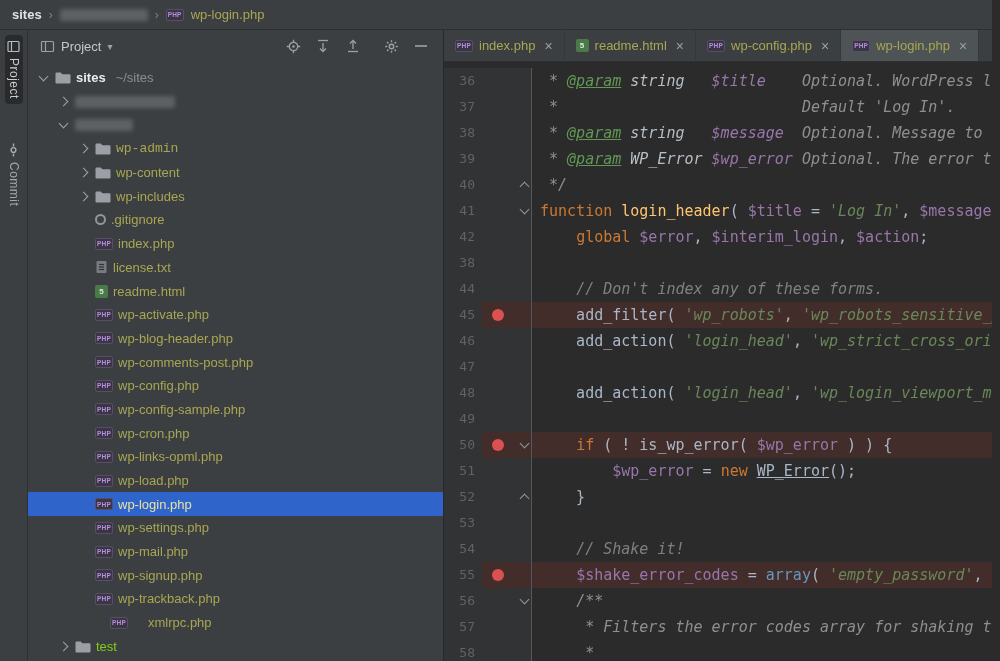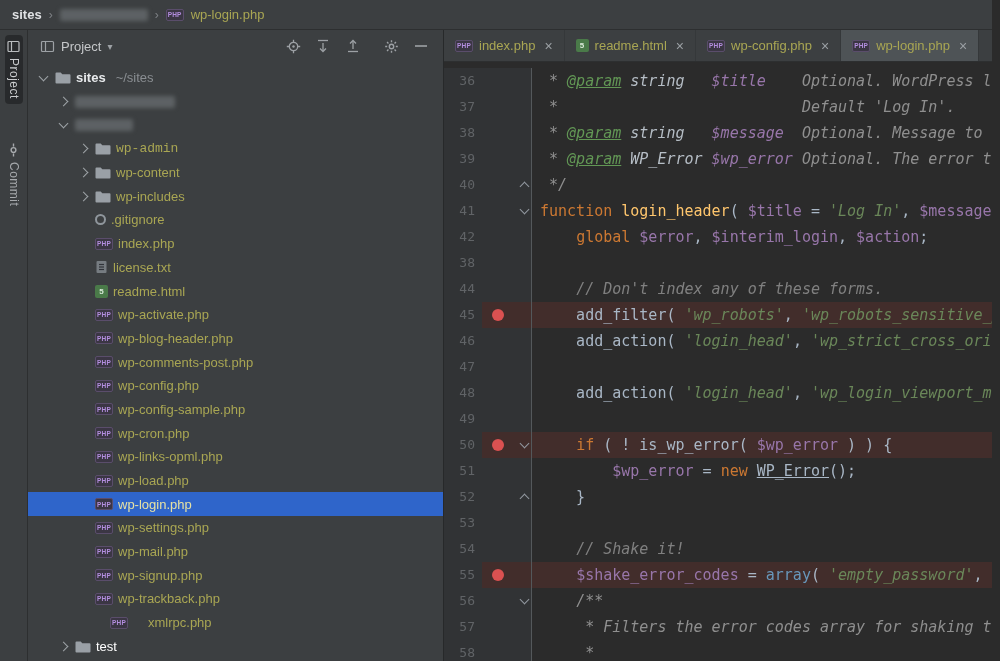--- a/index.html
+++ b/index.html
@@ -38,21 +38,21 @@
   .tree { flex:1; overflow:hidden; font-size:13px; padding-top:4px; }
   .trow { height:23.7px; display:flex; align-items:center; gap:5px; white-space:nowrap; }
   .trow.sel { background:var(--selection); }
   .tchev { width:14px; flex:0 0 14px; display:flex; justify-content:center; align-items:center; }
   .tchev.right::after, .tchev.down::after { content:""; width:6px; height:6px; display:block;
       border-right:1.6px solid #9ea3a7; border-bottom:1.6px solid #9ea3a7; }
   .tchev.right::after { transform:rotate(-45deg); }
   .tchev.down::after  { transform:rotate(45deg); margin-top:-3px; }
   .tlabel { color:var(--ignoredFile); }
   .tlabel.white { color:#e8eaec; } .tlabel.bold { font-weight:bold; }
-  .tlabel.grey { color:#ffffff; }
+  .tlabel.grey { color:#84cc16; }
   .sel .tlabel { color:#e6e1a4; }
   .tpath { color:#8a8e92; margin-left:5px; }
   .ic { flex:0 0 auto; display:flex; align-items:center; justify-content:center; }
   .php-badge { width:18px; height:12px; background:#3b3644; border:1px solid #5a4d6b; border-radius:2px;
                color:#b48ee0; font-size:6.5px; font-weight:bold; letter-spacing:0.2px; }
   .git-badge { width:11px; height:11px; border:2px solid #8f969c; border-radius:50%; }
   .html-badge { width:13px; height:13px; background:#4a7a49; border-radius:2px; color:#d9ead9;
                 font-size:8px; font-weight:bold; }
 
   

